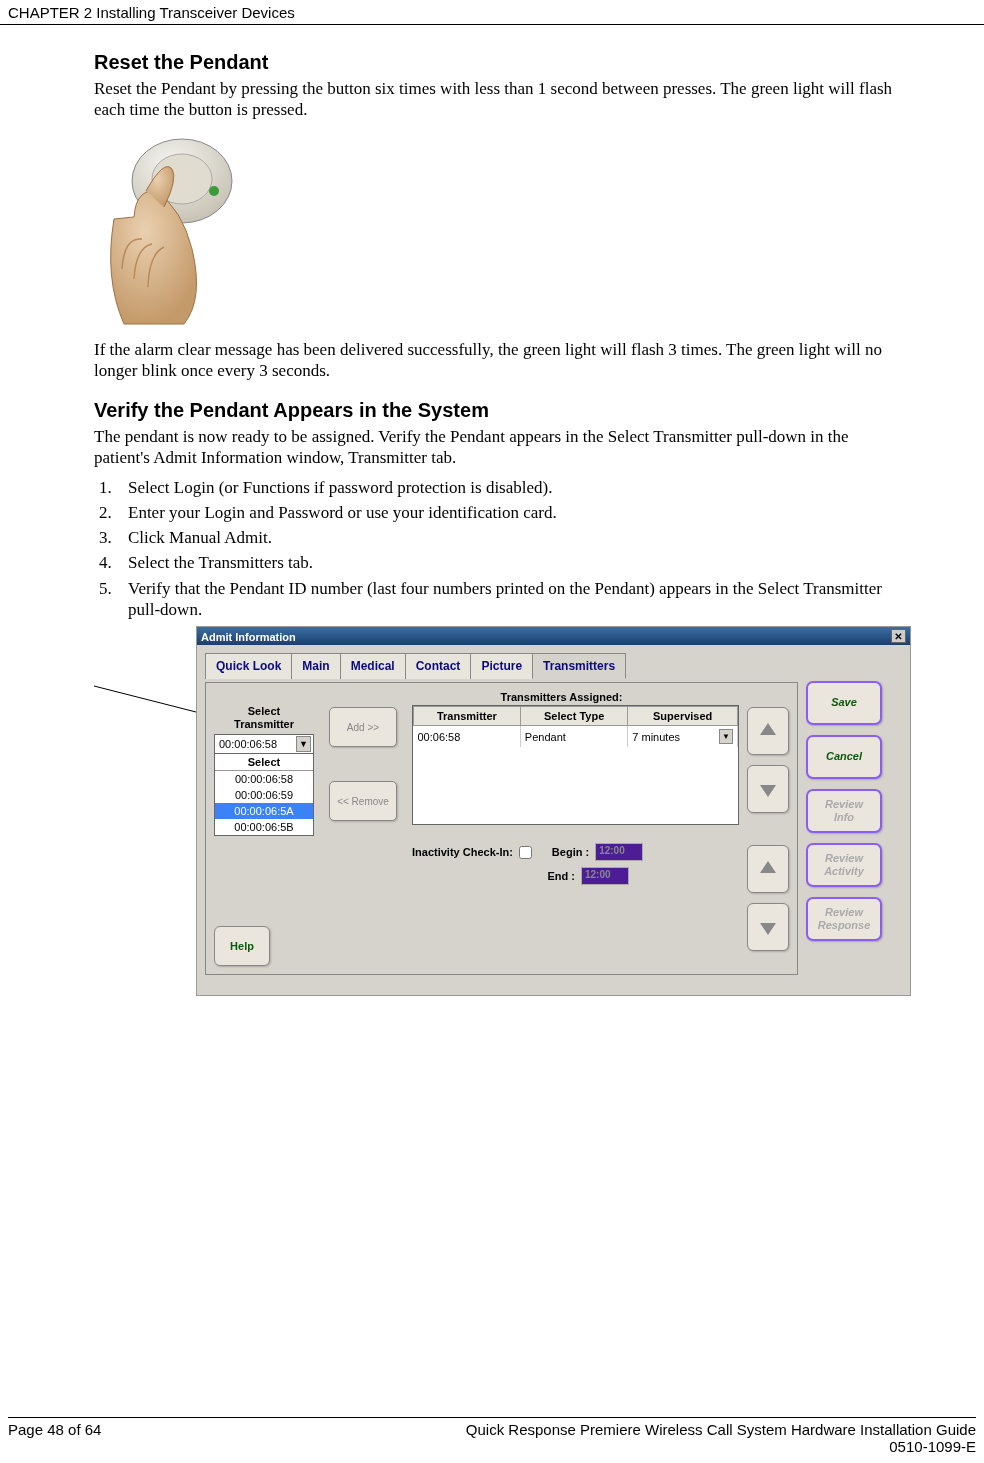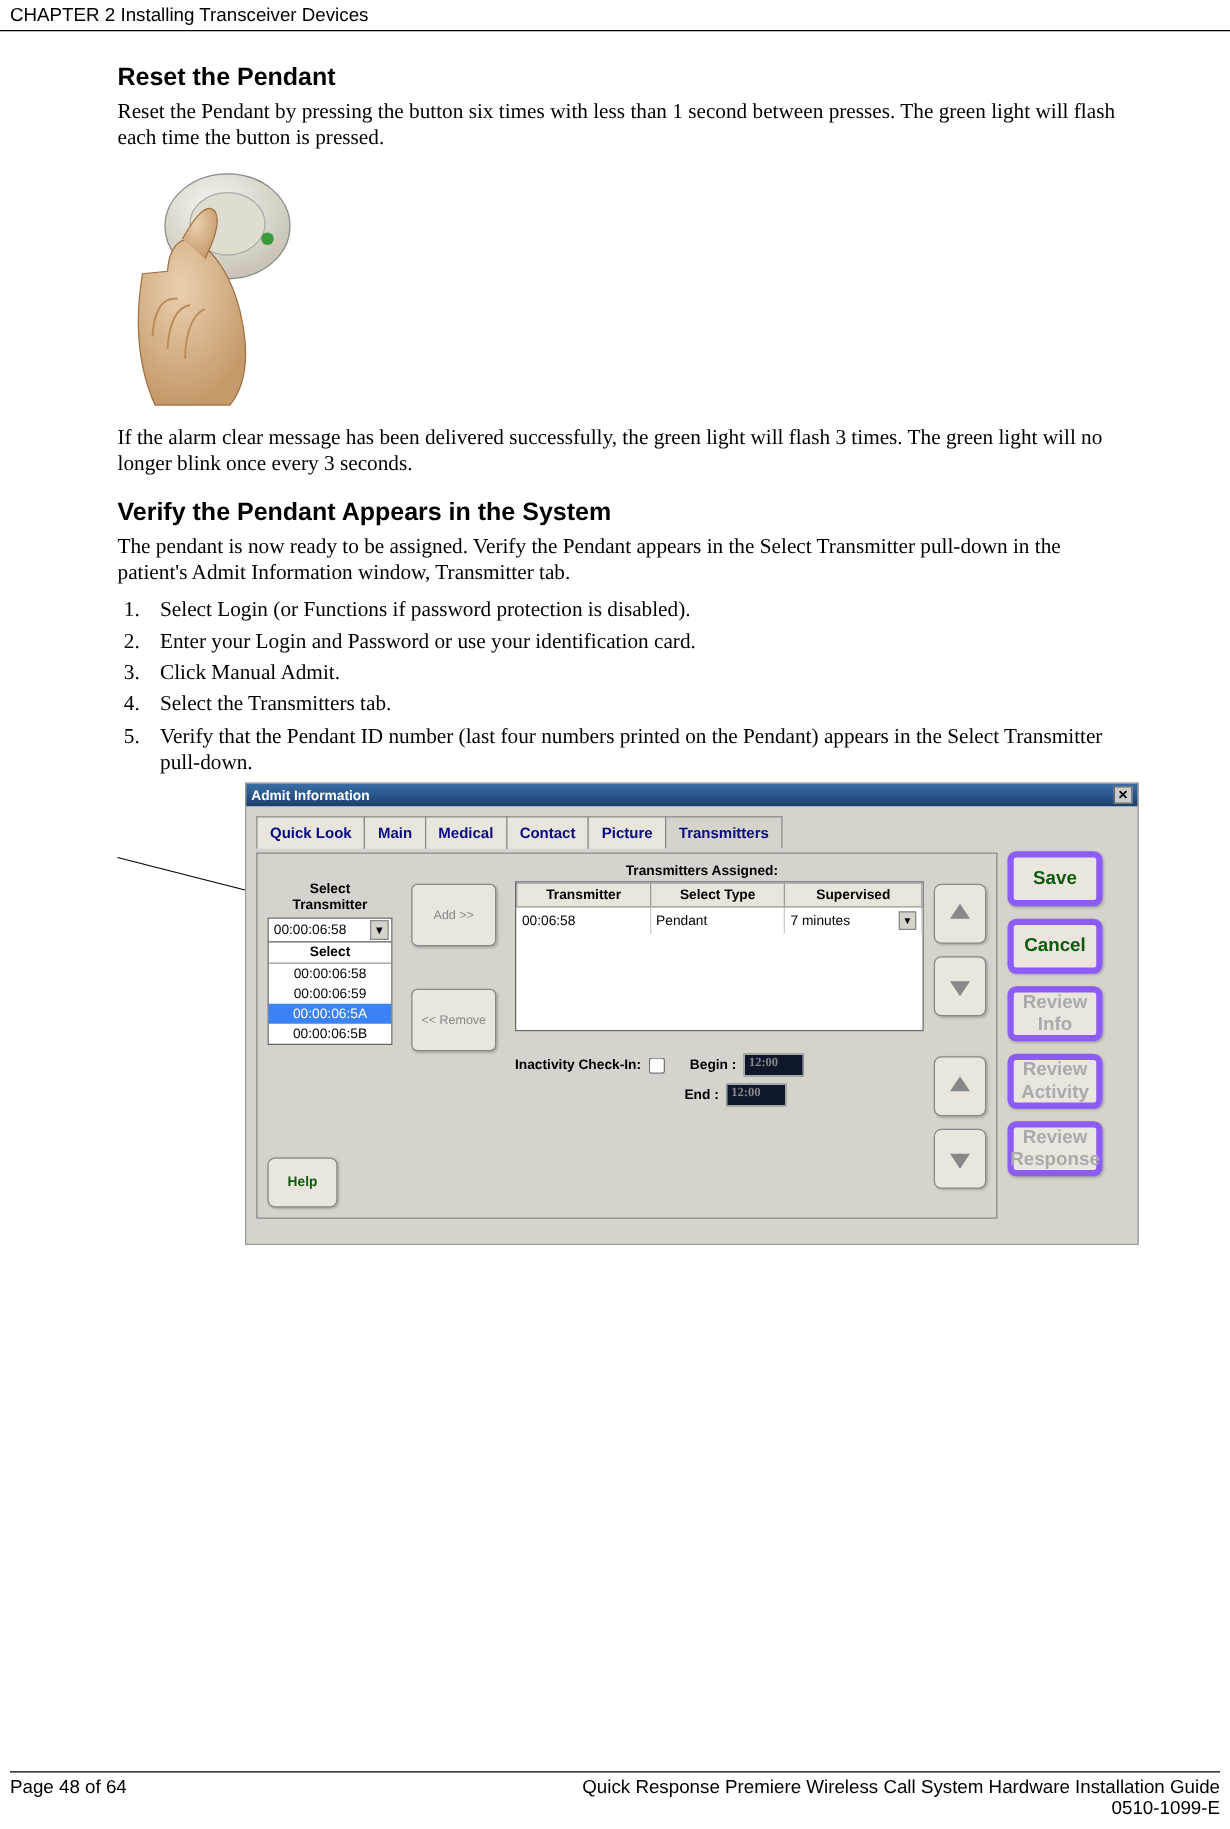--- a/index.html
+++ b/index.html
@@ -193,21 +193,21 @@
       color: white;
     }
     .btn-col {
       display: flex;
       flex-direction: column;
       gap: 34px;
       padding-top: 2px;
     }
     .small-btn {
       width: 68px;
-      height: 50px;
+      height: 40px;
       border: 1px solid #888;
       background: #eae6dd;
       border-radius: 5px;
       font-size: 10px;
       color: #888;
       display: flex;
       align-items: center;
       justify-content: center;
       box-shadow: 1px 1px 2px rgba(0,0,0,0.2);
     }
@@ -285,25 +285,24 @@
       font-weight: bold;
     }
     .field-line input[type="checkbox"] {
       width: 13px;
       height: 13px;
     }
     .time-box {
       width: 48px;
       height: 18px;
       border: 1px solid #aaa;
-      background: #0f172a;
+      background: #4c1d95;
       font-size: 10px;
       color: #888;
       padding: 1px 3px;
-      font-family: Liberation Serif, serif;
     }
     .help-btn-wrap {
       margin-top: 90px;
     }
     .help-btn {
       width: 56px;
       height: 40px;
       border: 1px solid #888;
       border-radius: 6px;
       background: #eae6dd;
@@ -318,32 +317,33 @@
     .right-panel {
       width: 80px;
       display: flex;
       flex-direction: column;
       gap: 10px;
       padding-top: 28px;
     }
     .right-btn {
       width: 76px;
       height: 44px;
-      border: 5px solid #8b5cf6;
+      border: 2px solid #8b5cf6;
       border-radius: 7px;
       background: #eae6dd;
-      font-size: 15px;
+      font-size: 11px;
       font-weight: bold;
       color: #0a5a0a;
       display: flex;
       align-items: center;
       justify-content: center;
       text-align: center;
       box-shadow: 1px 1px 2px rgba(0,0,0,0.2);
       line-height: 1.2;
+      font-style: italic;
     }
     .right-btn.disabled {
       color: #aaa;
     }
     .footer {
       position: absolute;
       bottom: 8px;
       left: 8px;
       right: 8px;
       border-top: 1px solid #000;

